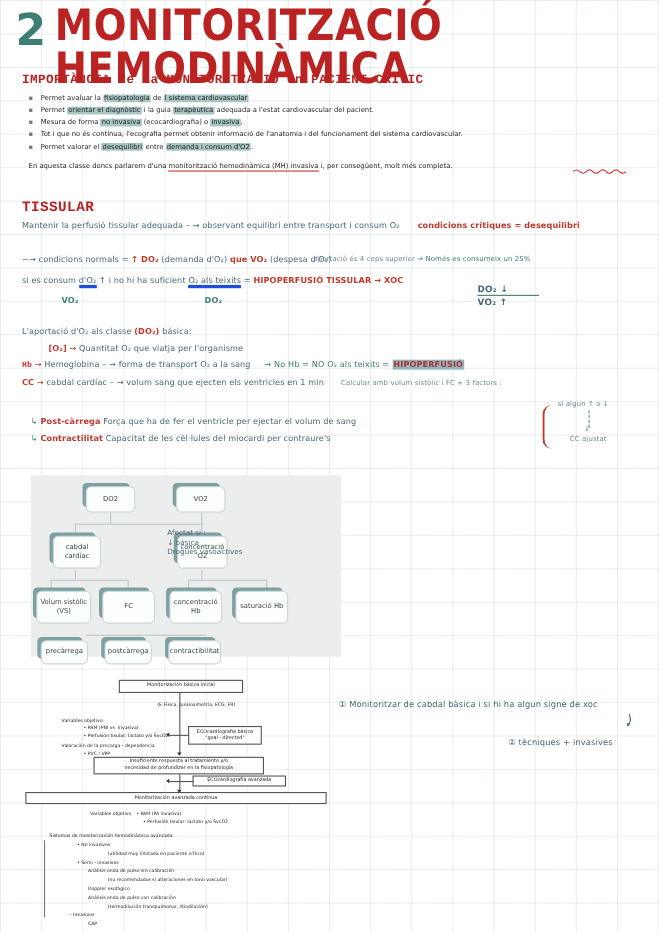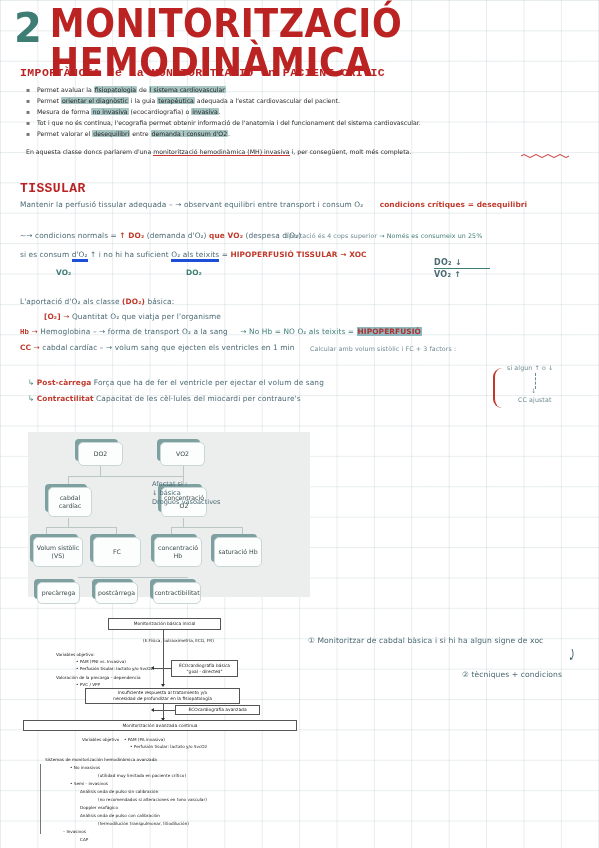--- a/index.html
+++ b/index.html
@@ -318,14 +318,14 @@
     <div class="ptxt" style="left:78px;top:209px;">(termodilución transpulmonar, litiodilución)</div>
     <div class="ptxt" style="left:43px;top:217px;">– Invasivos</div>
     <div class="ptxt" style="left:60px;top:225px;">CAP</div>
   </div>
 
   <div class="hw" style="left:308px;top:636px;font-size:7.6px;">① Monitoritzar de cabdal bàsica  i si hi ha algun signe de xoc</div>
   <svg style="position:absolute;left:560px;top:648px;width:18px;height:18px;" viewBox="0 0 18 18">
     <path d="M12 1 q3 7 -2 11" fill="none" stroke="#4b6a74" stroke-width="1"></path>
     <path d="M10 12 l0 -3 l3 2 z" fill="#4b6a74"></path>
   </svg>
-  <div class="hw" style="left:462px;top:670px;font-size:7.6px;">② tècniques + condicions</div>
+  <div class="hw" style="left:462px;top:670px;font-size:7.6px;">② tècniques + invasives</div>
 </div>
 
 </body></html>

